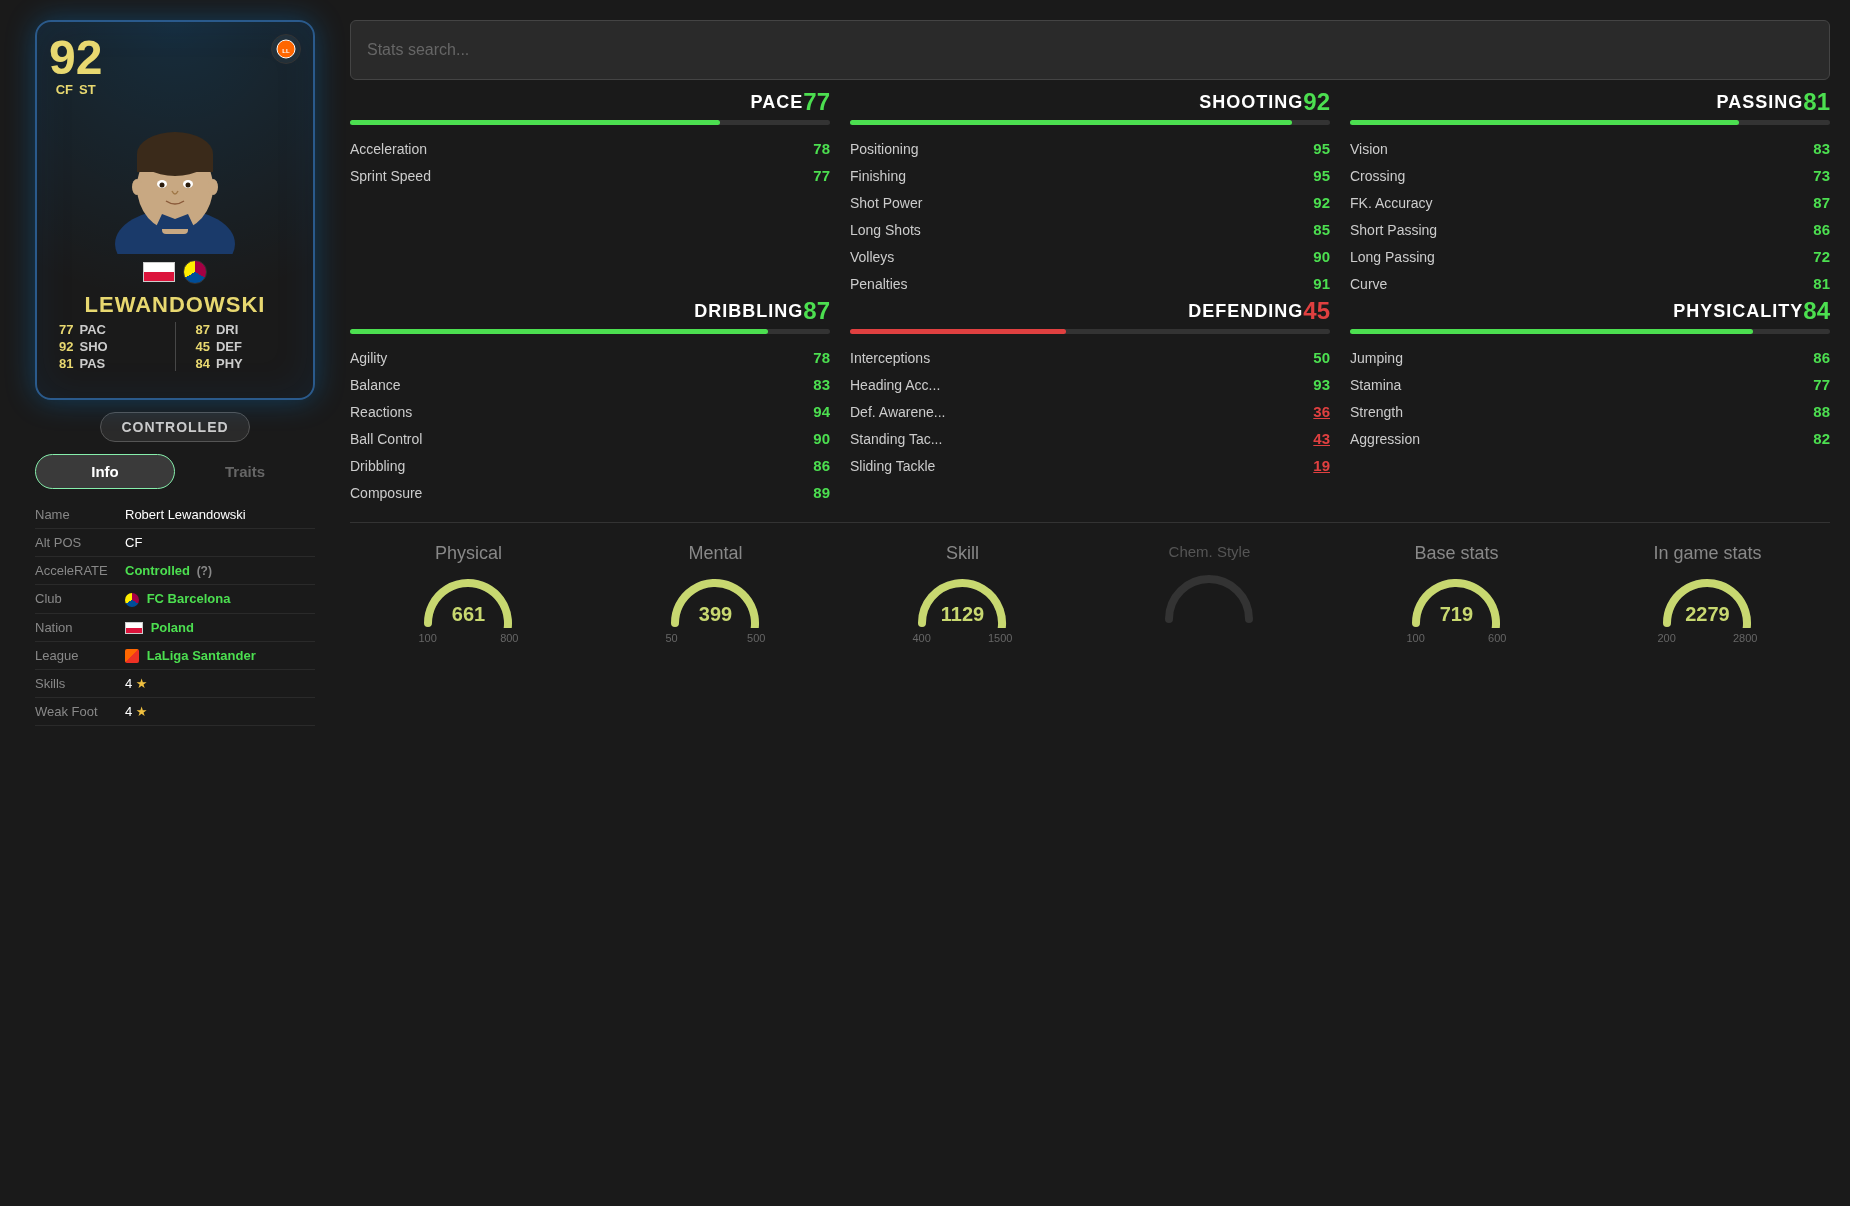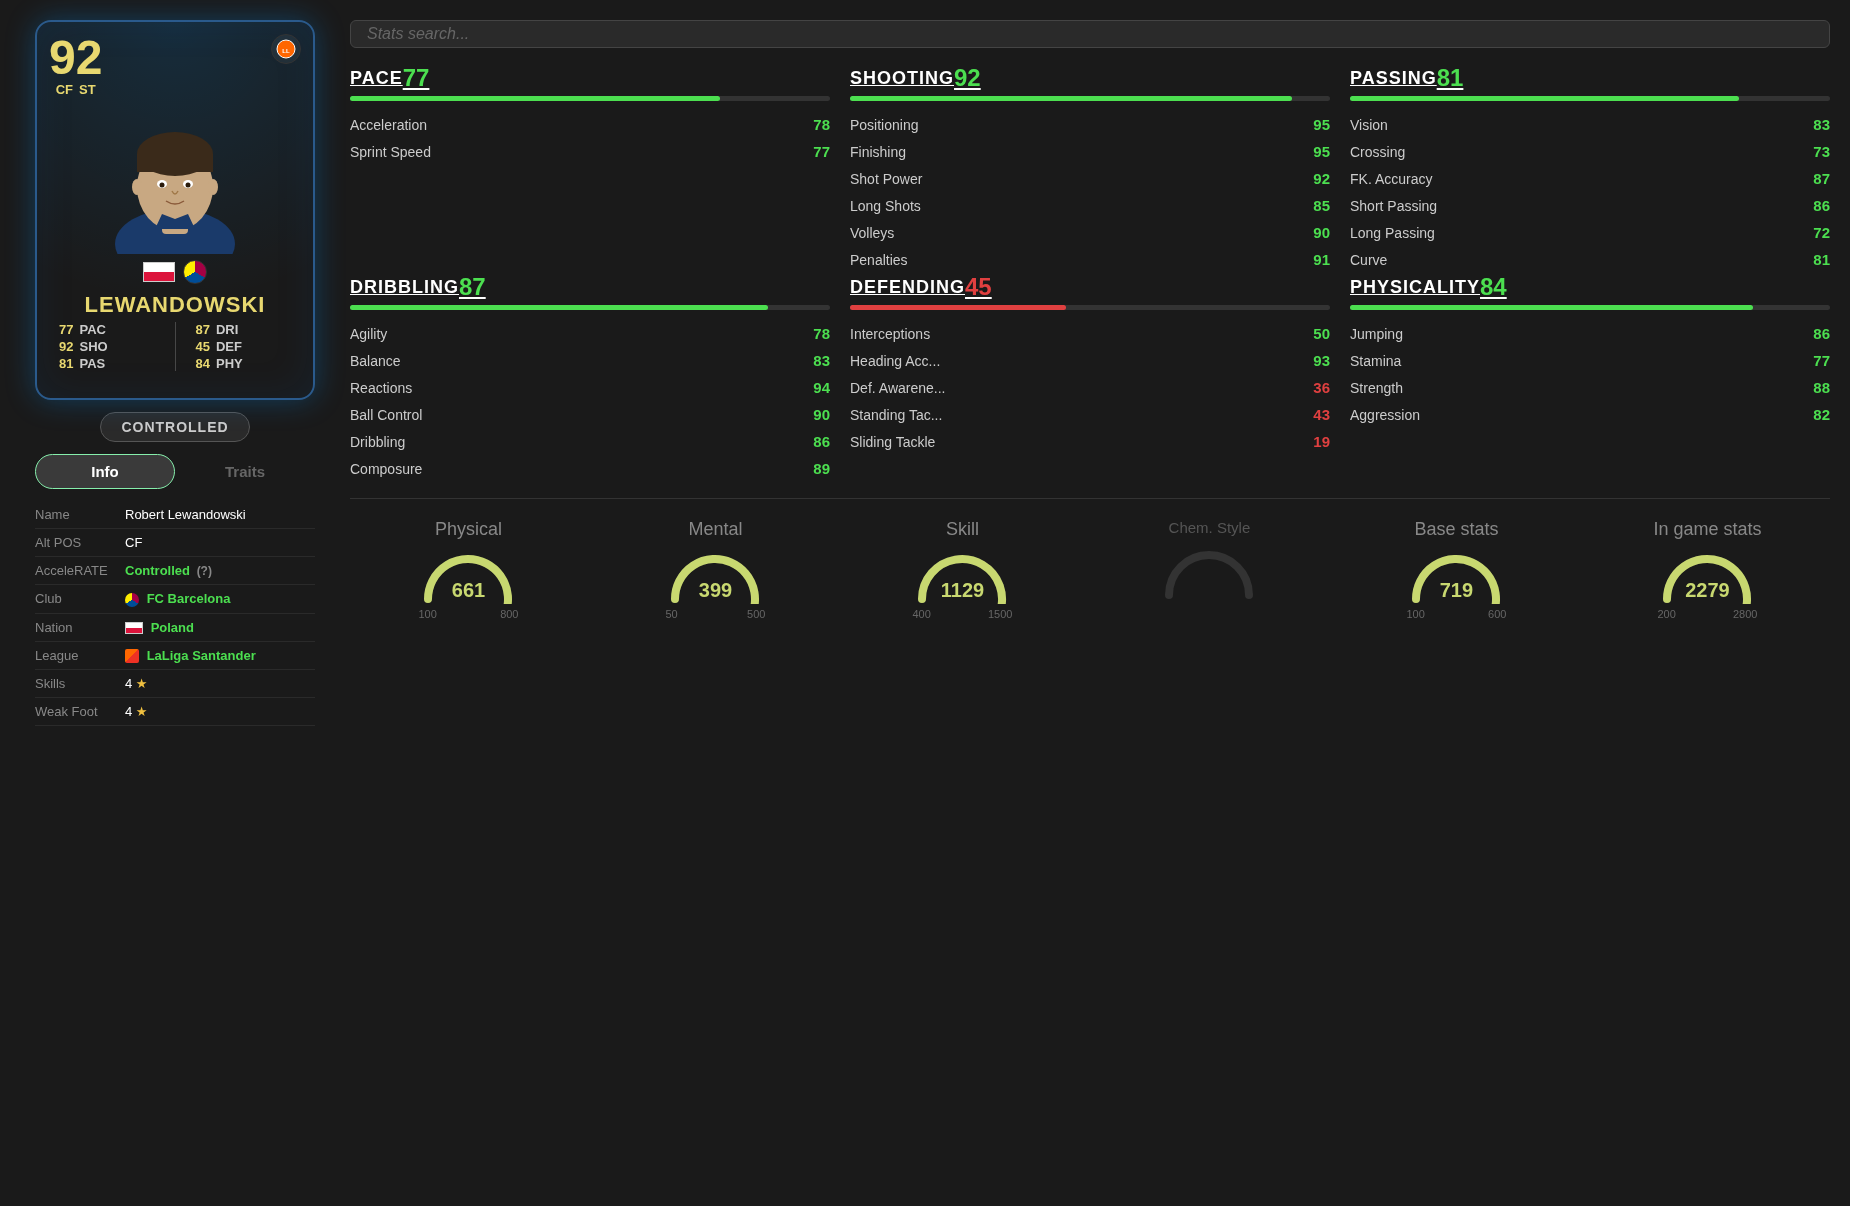--- a/index.html
+++ b/index.html
@@ -263,48 +263,46 @@
       display: flex;
       flex-direction: column;
       gap: 0;
     }
 
     
     .search-bar {
       background: #2a2a2a;
       border: 1px solid #444;
       border-radius: 6px;
-      padding: 4px 16px;
+      padding: 20px 16px;
       font-size: 16px;
       color: #666;
-      margin-bottom: 16px;
+      margin-bottom: 8px;
       width: 100%;
-      font-style: italic;
     }
 
     
     .stats-grid {
       display: grid;
       grid-template-columns: repeat(3, 1fr);
       gap: 0 20px;
       padding-bottom: 16px;
       border-bottom: 1px solid #333;
     }
 
     .stat-category {
       display: flex;
       flex-direction: column;
     }
 
     .stat-cat-header {
       display: flex;
-      justify-content: flex-start;
+      justify-content: flex-end;
       align-items: center;
       margin-bottom: 4px;
-      text-decoration: underline;
     }
 
     .stat-cat-name {
       font-size: 18px;
       font-weight: 900;
       color: #fff;
       letter-spacing: 1px;
     }
 
     .stat-cat-val {
@@ -342,21 +340,21 @@
     .stat-item-name {
       color: #ccc;
     }
 
     .stat-item-val {
       font-weight: 700;
       font-size: 15px;
     }
 
     .stat-item-val.green { color: #4cdf50; }
-    .stat-item-val.red { color: #e04040; }
+    .stat-item-val.red { color: #e04040; text-decoration: underline; }
 
     
     .gauges-section {
       display: flex;
       justify-content: space-around;
       align-items: flex-start;
       padding: 20px 0 10px;
       gap: 10px;
     }
 

